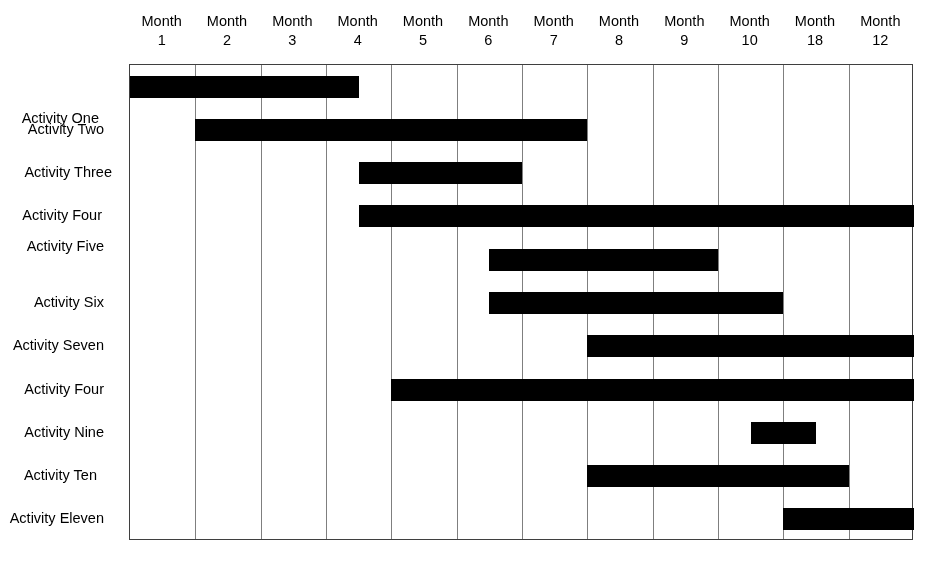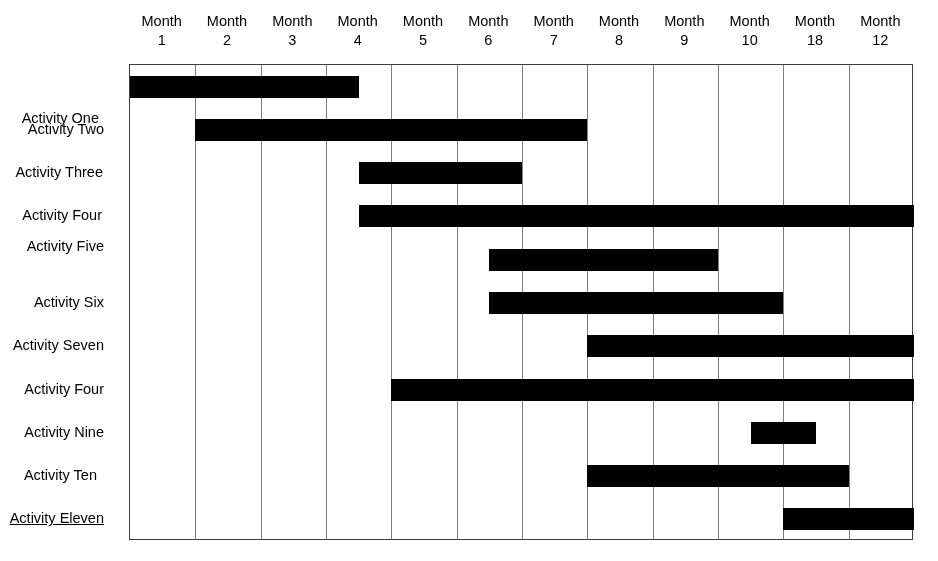--- a/index.html
+++ b/index.html
@@ -126,29 +126,29 @@
       </div>
       <div class="col-header" style="left: 847.667px; width: 65.3333px;">
         <div>Month</div>
         <div>12</div>
       </div>
     </div>
 
   <div class="labels-col">
       <div class="row-label" style="top: 77.6364px; right: 23px; margin-top: 32px;">Activity One</div>
       <div class="row-label" style="top: 120.909px; right: 18px;">Activity Two</div>
-      <div class="row-label" style="top: 164.182px; right: 19px;">Activity Three</div>
+      <div class="row-label" style="top: 164.182px; right: 10px;">Activity Three</div>
       <div class="row-label" style="top: 207.455px; right: 20px;">Activity Four</div>
       <div class="row-label" style="top: 238px; right: 18px;">Activity Five</div>
       <div class="row-label" style="top: 294px; right: 18px;">Activity Six</div>
       <div class="row-label" style="top: 337.273px; right: 18px;">Activity Seven</div>
       <div class="row-label" style="top: 380.545px; right: 18px;">Activity Four</div>
       <div class="row-label" style="top: 423.818px; right: 18px; text-align: center;">Activity Nine</div>
       <div class="row-label" style="top: 467.091px; right: 25px;">Activity Ten</div>
-      <div class="row-label" style="top: 510.364px; right: 18px; text-decoration: underline;">Activity Eleven</div>
+      <div class="row-label" style="top: 510.364px; right: 18px;">Activity Eleven</div>
     </div>
 
   <div class="plot" style="left: 129px; top: 64px; width: 784px; height: 476px;">
       <div class="vline" style="left: 65.3333px;"></div>
       <div class="vline" style="left: 130.667px;"></div>
       <div class="vline" style="left: 196px;"></div>
       <div class="vline" style="left: 261.333px;"></div>
       <div class="vline" style="left: 326.667px;"></div>
       <div class="vline" style="left: 392px;"></div>
       <div class="vline" style="left: 457.333px;"></div>

